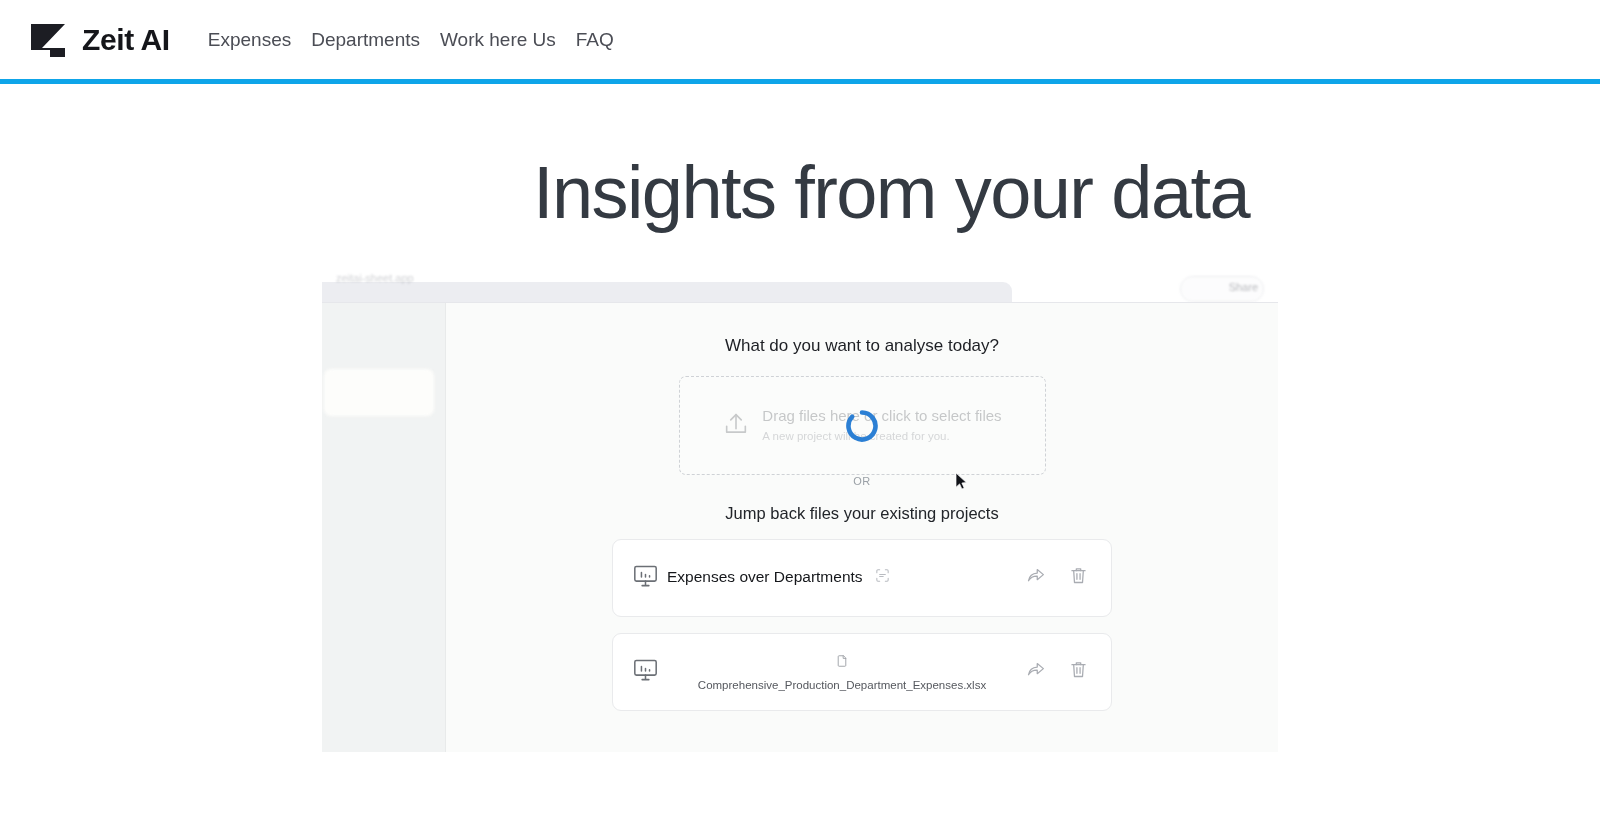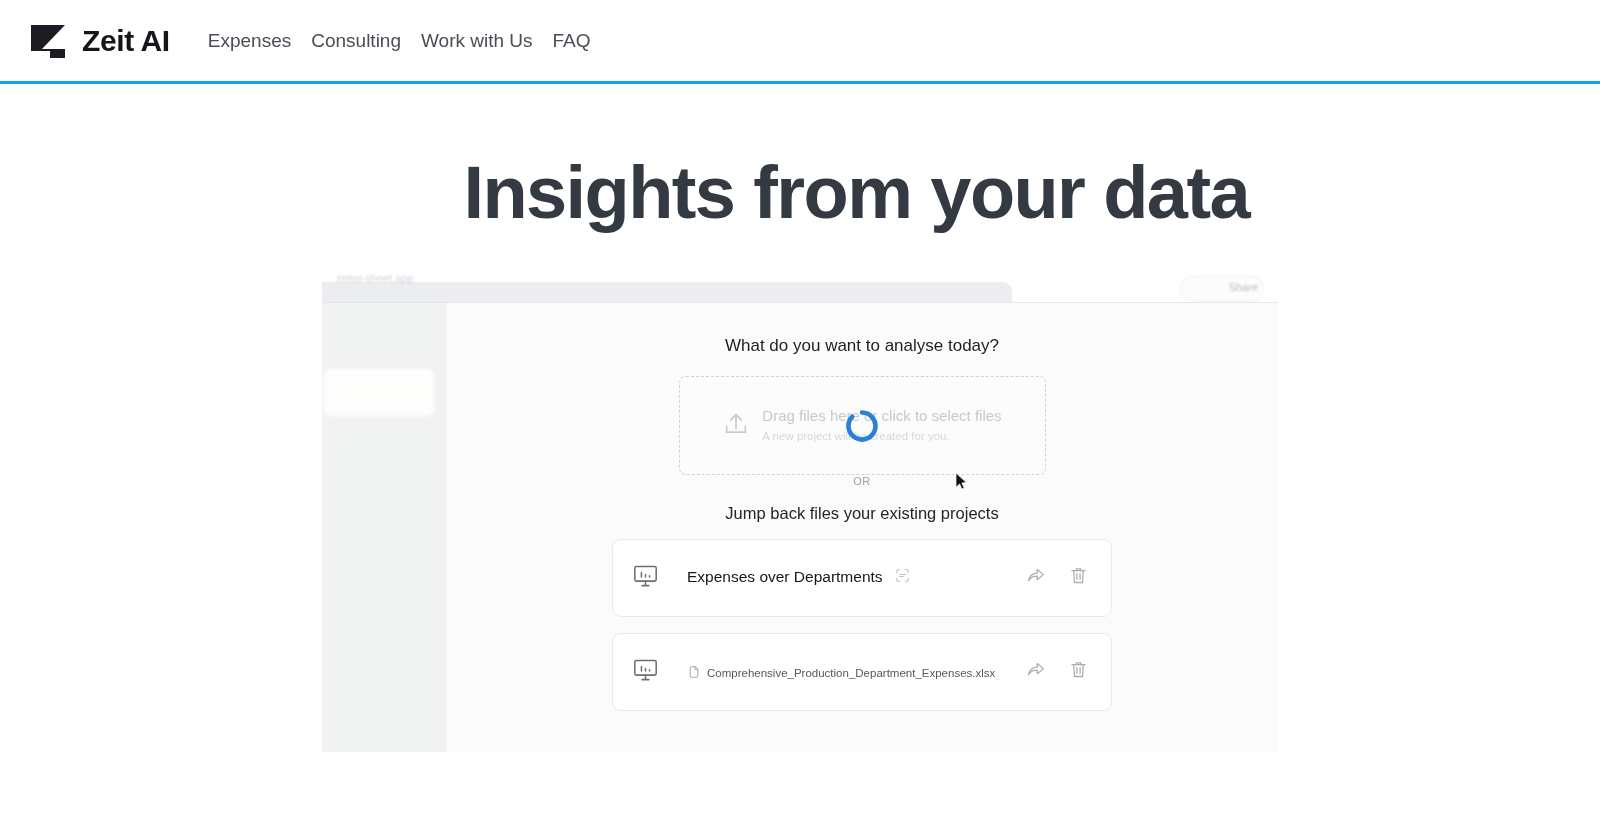--- a/index.html
+++ b/index.html
@@ -13,21 +13,21 @@
     -webkit-font-smoothing: antialiased;
   }
 
   
   .navbar {
     position: relative;
     height: 84px;
     width: 100%;
     display: flex;
     align-items: center;
-    border-bottom: 3px solid #0ea5e9;
+    border-bottom: 5px solid #0ea5e9;
     background: #ffffff;
     padding-left: 26px;
   }
   .brand {
     display: flex;
     align-items: center;
     gap: 12px;
     margin-right: 38px;
   }
   .logo-mark {
@@ -61,21 +61,21 @@
     width: 100%;
     padding-top: 72px;
   }
   .hero-inner {
     width: 922px;
     margin: 0 auto;
   }
   .hero-title {
     font-size: 74px;
     line-height: 1.0;
-    font-weight: 700;
+    font-weight: 400;
     color: #343a42;
     text-align: right;
     letter-spacing: -1.6px;
     padding-right: 12px;
   }
 
   
   .shot-wrap {
     position: relative;
     width: 956px;
@@ -245,40 +245,41 @@
   .project-card {
     width: 500px;
     margin: 0 auto 16px;
     background: #ffffff;
     border: 1px solid #e9eaec;
     border-radius: 9px;
     height: 78px;
     display: flex;
     align-items: center;
     padding: 0 22px 0 19px;
-    gap: 28px;
+    gap: 8px;
   }
   .pc-icon { flex: 0 0 auto; display: block; }
   .pc-body { flex: 1; min-width: 0; }
   .pc-titlerow {
     display: flex;
     align-items: center;
     gap: 11px;
   }
   .pc-title {
     font-size: 15.5px;
     color: #15171b;
     line-height: 1.3;
     white-space: nowrap;
   }
   .pc-filerow {
     display: flex;
     align-items: center;
     gap: 6px;
     margin-top: 4px;
+    flex-direction: column;
   }
   .pc-file {
     font-size: 11.5px;
     color: #55585e;
     white-space: nowrap;
     line-height: 1.3;
   }
   .pc-actions {
     display: flex;
     align-items: center;
@@ -306,22 +307,22 @@
       <svg width="44" height="44" viewBox="0 0 44 44" aria-hidden="true">
         <path d="M5 6 H39 L16 30 H39 V32 H5 Z" fill="#1c1d23"></path>
         <rect x="24" y="31" width="15" height="8" fill="#1c1d23"></rect>
       </svg>
     </span>
     <span class="brand-name">Zeit AI</span>
   </div>
 
   <div class="nav-links">
     <span class="nav-link">Expenses</span>
-    <span class="nav-link">Consulting</span>
-    <span class="nav-link">Work with Us</span>
+    <span class="nav-link">Departments</span>
+    <span class="nav-link">Work here Us</span>
     <span class="nav-link">FAQ</span>
   </div>
 </div>
 
 <div class="hero">
   <div class="hero-inner">
     <h1 class="hero-title">Insights from your data</h1>
   </div>
 </div>
 

